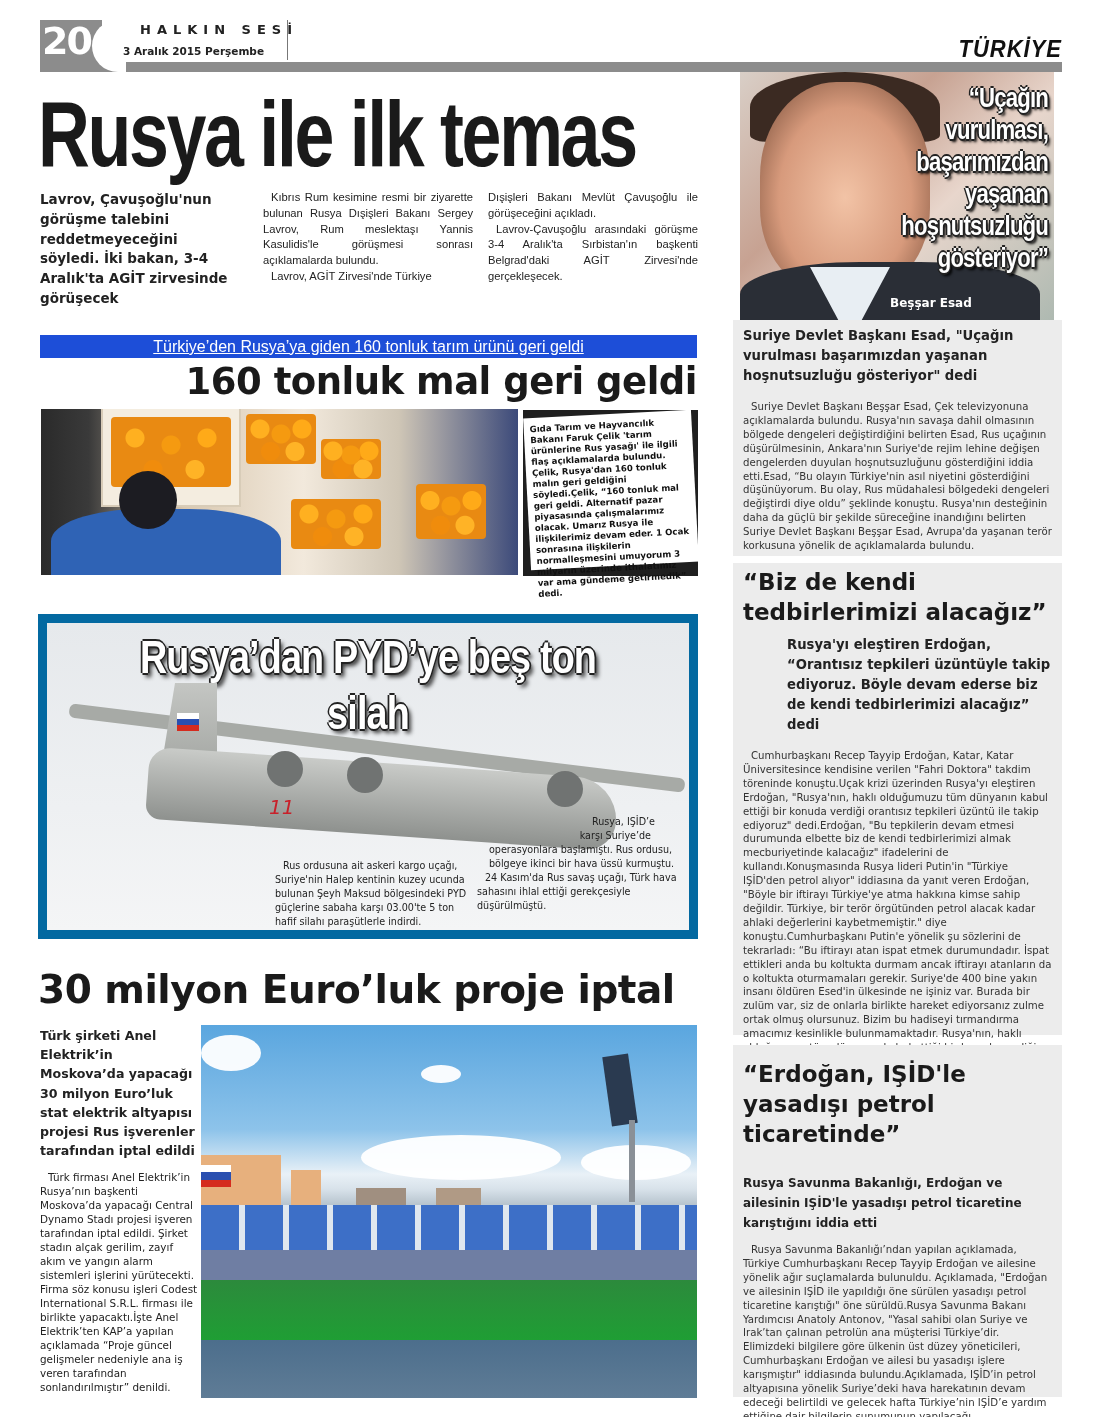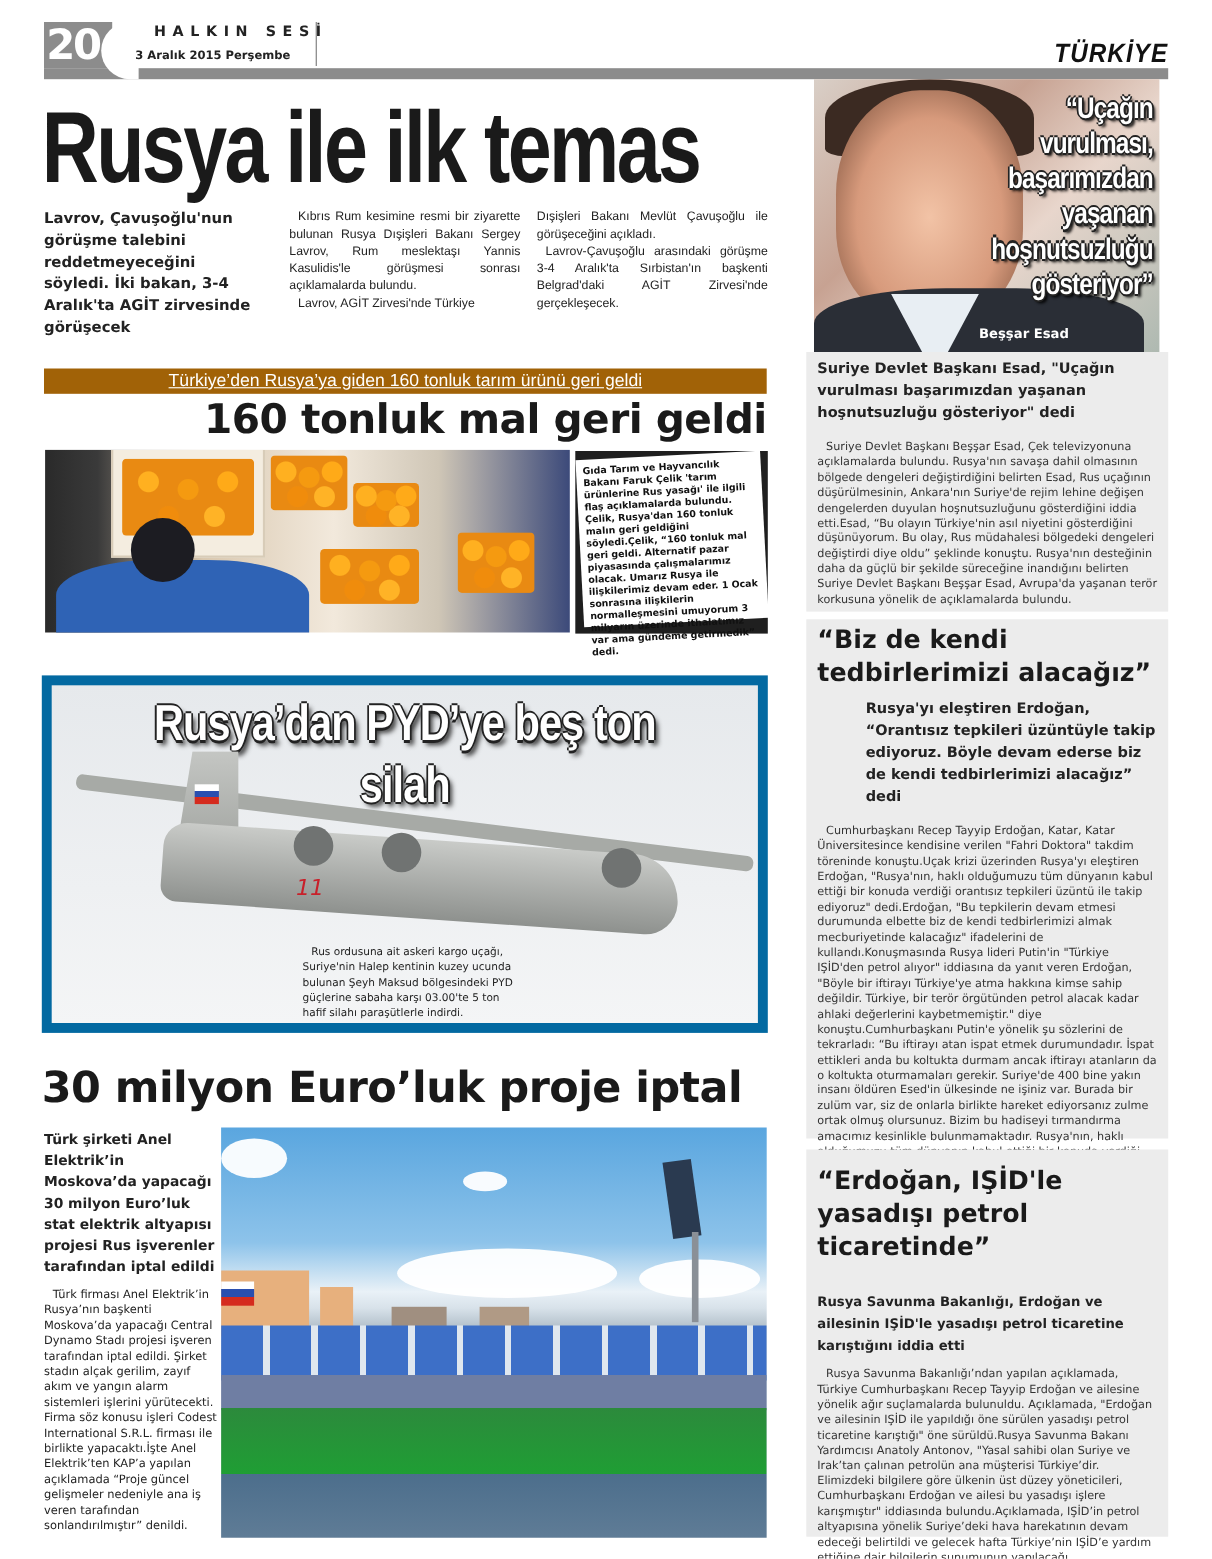--- a/index.html
+++ b/index.html
@@ -47,21 +47,21 @@
   .rb3 { left: 733px; top: 1045px; width: 329px; height: 352px; padding: 14px 10px 0 10px; }
   .rb-deck { font-weight: bold; font-size: 13.2px; line-height: 20px; color: #222; }
   .rb-body { font-size: 10.2px; line-height: 13.9px; color: #333; margin-top: 14px; text-indent: 8px; }
   .rb-title { font-weight: bold; font-size: 23px; line-height: 30px; color: #1a1a1a; }
   .rb2 .rb-deck { margin-top: 8px; margin-left: 44px; }
   .rb2 .rb-body { margin-top: 14px; }
   .rb3 .rb-deck { font-size: 12px; line-height: 20px; margin-top: 24px; }
   .rb3 .rb-body { margin-top: 10px; }
 
   
-  .kicker { left: 40px; top: 335px; width: 657px; height: 23px; background: #a16207; color: #fff; text-align: center;
+  .kicker { left: 40px; top: 335px; width: 657px; height: 23px; background: #1d4ed8; color: #fff; text-align: center;
     font-family: "Liberation Sans", sans-serif; font-size: 16px; line-height: 23px; }
   .kicker span { text-decoration: underline; }
   .h2 { left: 40px; top: 357px; width: 657px; text-align: right; font-weight: bold; font-size: 37px; line-height: 50px; color: #1a1a1a; letter-spacing: -0.5px; }
   .fruit-photo { left: 41px; top: 409px; width: 477px; height: 166px; overflow: hidden;
     background: linear-gradient(90deg, #2a2a2a 0%, #3a3a3a 10%, #d9c8b0 30%, #f2e9dc 55%, #cfc6b6 75%, #3c4a7a 100%); }
   .fruit-photo .box { position: absolute; background: #f4ede0; border: 2px solid #d8ccb8; }
   .fruit-photo .oranges { position: absolute; border-radius: 4px;
     background: radial-gradient(circle at 20% 30%, #ffb020 0 9px, transparent 10px),
                 radial-gradient(circle at 50% 40%, #f59a10 0 9px, transparent 10px),
                 radial-gradient(circle at 80% 30%, #ffaa18 0 9px, transparent 10px),
@@ -168,20 +168,26 @@
     <div class="pyd-title">Rusya’dan PYD’ye beş ton silah</div>
     <div class="plane-wing"></div>
     <div class="plane-tail"></div>
     <div class="plane-flag"></div>
     <div class="plane-body"></div>
     <div class="prop" style="left:220px;top:128px;"></div>
     <div class="prop" style="left:300px;top:134px;"></div>
     <div class="prop" style="left:500px;top:148px;"></div>
     <div class="plane-num">11</div>
     <div class="pyd-c1">Rus ordusuna ait askeri kargo uçağı, Suriye'nin Halep kentinin kuzey ucunda bulunan Şeyh Maksud bölgesindeki PYD güçlerine sabaha karşı 03.00'te 5 ton hafif silahı paraşütlerle indirdi.</div>
+    <div class="pyd-c2">
+      <div class="r1">Rusya, IŞİD’e</div>
+      <div class="r2">karşı Suriye’de</div>
+      <div class="r3">operasyonlara başlamıştı. Rus ordusu, bölgeye ikinci bir hava üssü kurmuştu.</div>
+      <div class="ind">24 Kasım'da Rus savaş uçağı, Türk hava sahasını ihlal ettiği gerekçesiyle düşürülmüştü.</div>
+    </div>
   </div>
 </div>
 
 <div class="abs rbox rb2">
   <div class="rb-title">“Biz de kendi tedbirlerimizi alacağız”</div>
   <div class="rb-deck">Rusya'yı eleştiren Erdoğan, “Orantısız tepkileri üzüntüyle takip ediyoruz. Böyle devam ederse biz de kendi tedbirlerimizi alacağız” dedi</div>
   <div class="rb-body">Cumhurbaşkanı Recep Tayyip Erdoğan, Katar, Katar Üniversitesince kendisine verilen "Fahri Doktora" takdim töreninde konuştu.Uçak krizi üzerinden Rusya'yı eleştiren Erdoğan, "Rusya'nın, haklı olduğumuzu tüm dünyanın kabul ettiği bir konuda verdiği orantısız tepkileri üzüntü ile takip ediyoruz" dedi.Erdoğan, "Bu tepkilerin devam etmesi durumunda elbette biz de kendi tedbirlerimizi almak mecburiyetinde kalacağız" ifadelerini de kullandı.Konuşmasında Rusya lideri Putin'in "Türkiye IŞİD'den petrol alıyor" iddiasına da yanıt veren Erdoğan, "Böyle bir iftirayı Türkiye'ye atma hakkına kimse sahip değildir. Türkiye, bir terör örgütünden petrol alacak kadar ahlaki değerlerini kaybetmemiştir." diye konuştu.Cumhurbaşkanı Putin'e yönelik şu sözlerini de tekrarladı: “Bu iftirayı atan ispat etmek durumundadır. İspat ettikleri anda bu koltukta durmam ancak iftirayı atanların da o koltukta oturmamaları gerekir. Suriye'de 400 bine yakın insanı öldüren Esed'in ülkesinde ne işiniz var. Burada bir zulüm var, siz de onlarla birlikte hareket ediyorsanız zulme ortak olmuş olursunuz. Bizim bu hadiseyi tırmandırma amacımız kesinlikle bulunmamaktadır. Rusya'nın, haklı olduğumuzu tüm dünyanın kabul ettiği bir konuda verdiği orantısız tepkileri üzüntü ile takip ediyoruz. Bu tepkilerin devam etmesi durumunda elbette biz de kendi tedbirlerimizi almak mecburiyetinde kalacağız.”</div>
 </div>
 
 <div class="abs h3">30 milyon Euro’luk proje iptal</div>

